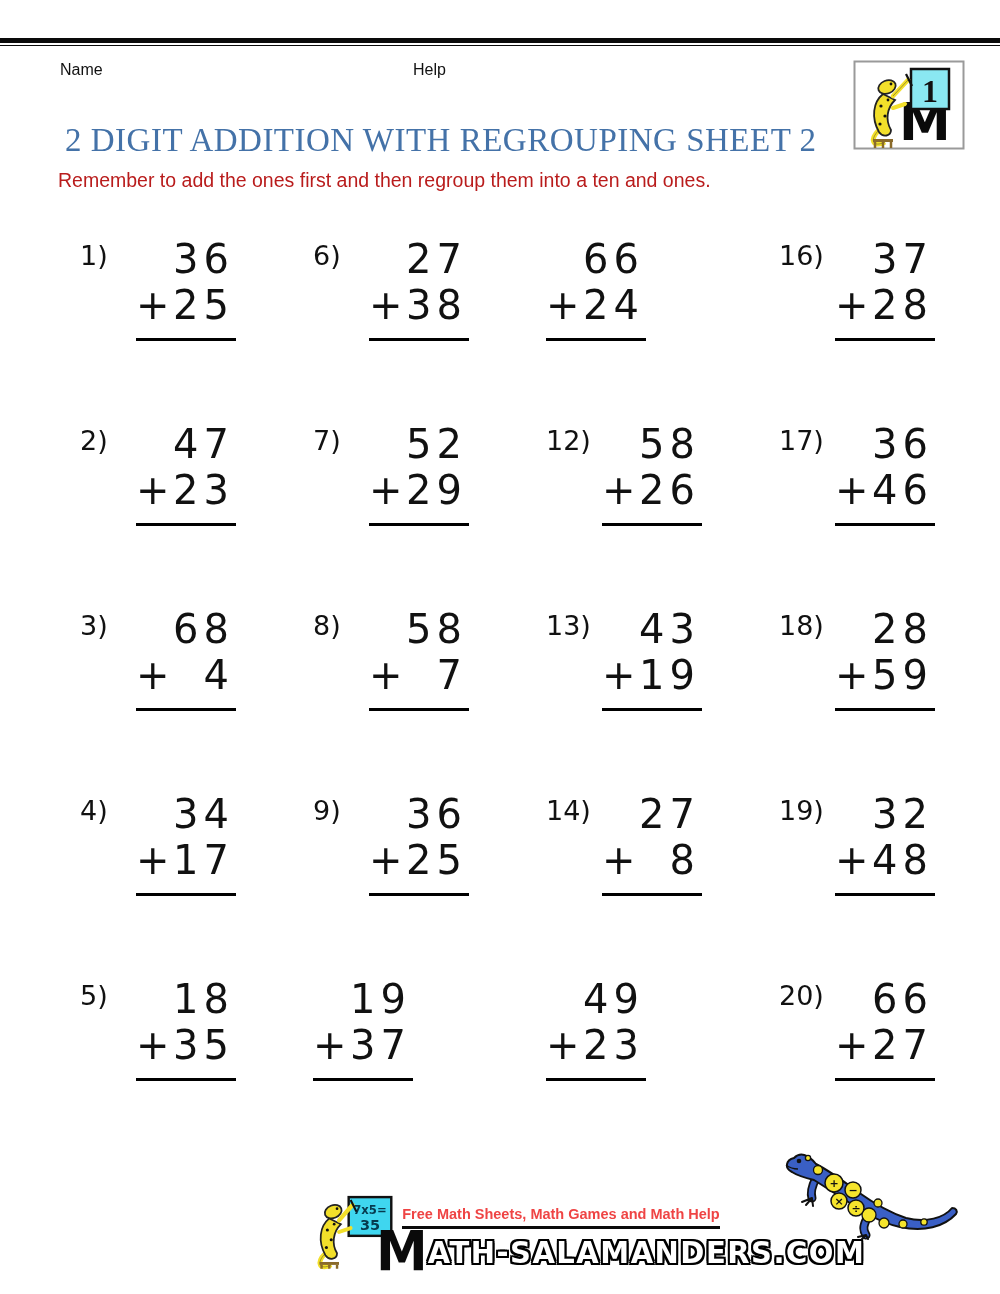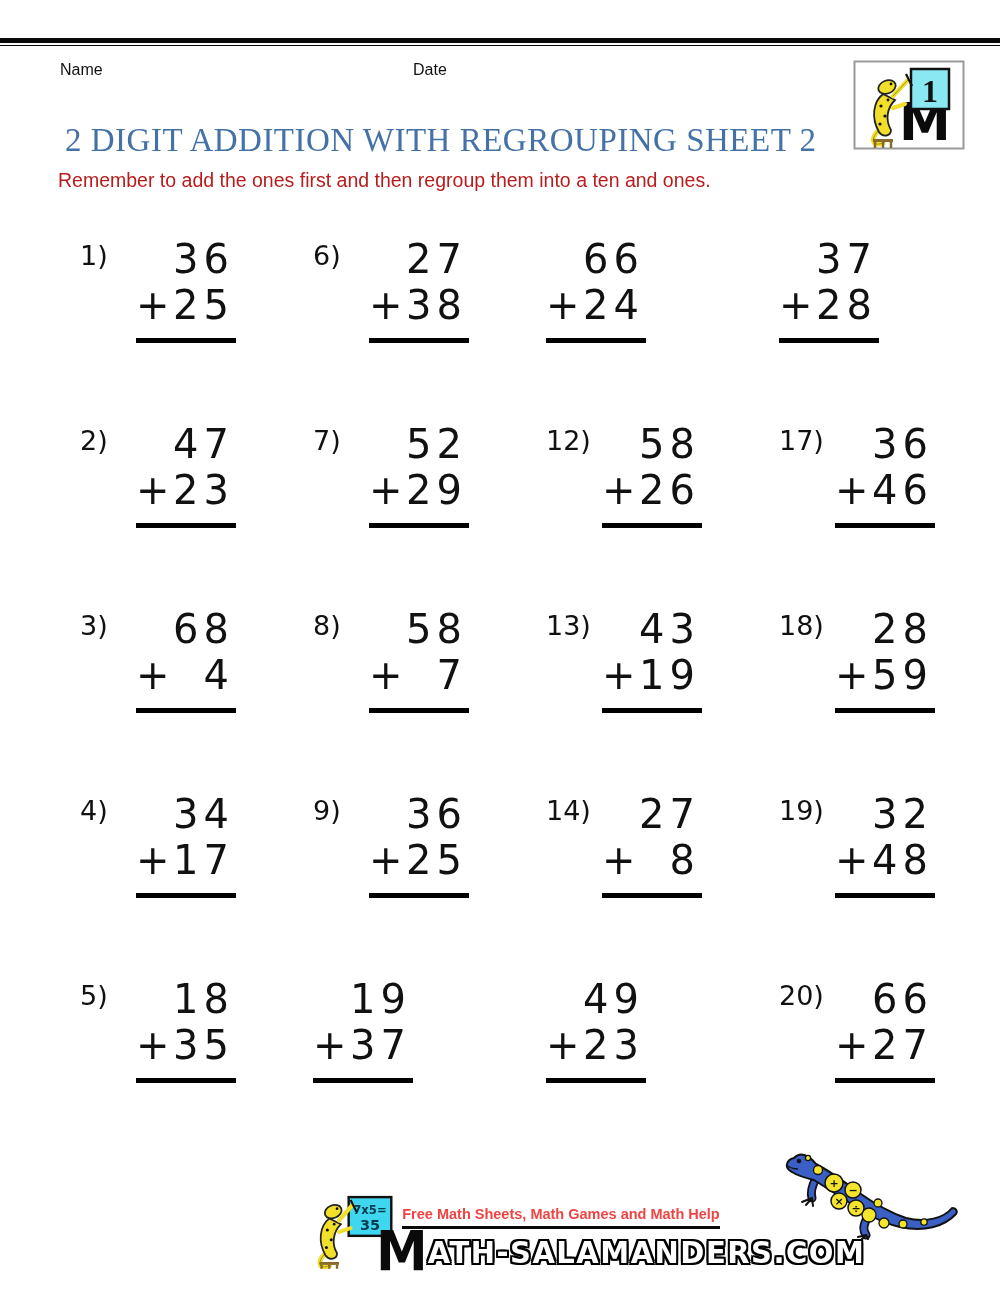--- a/index.html
+++ b/index.html
@@ -34,21 +34,21 @@
 
   
   .problems{
     position:absolute;left:80px;top:236px;
     display:grid;
     grid-template-columns:repeat(4,233px);
     grid-auto-rows:185px;
   }
   .problem{display:flex;font-family:"DejaVu Sans", sans-serif;color:#111;}
   .pnum{width:56px;font-size:27px;padding-top:4px;}
-  .stack{width:100px;border-bottom:5px solid #000000;padding-bottom:10px;height:92px;}
+  .stack{width:100px;border-bottom:3px solid #000000;padding-bottom:10px;height:92px;}
   .top-op{font-size:40px;line-height:46px;text-align:right;letter-spacing:5px;padding-right:2px;}
   .add-row{display:flex;justify-content:space-between;font-size:40px;line-height:46px;}
   .plus{letter-spacing:0;}
   .bot-op{letter-spacing:5px;padding-right:2px;}
 
   
   .footer{
     position:absolute;left:308px;top:1192px;width:420px;height:80px;
     display:flex;align-items:flex-start;
   }
@@ -77,21 +77,21 @@
 </style>
 </head>
 <body>
 
 <div class="page">
 
   <div class="rule-thick"></div>
   <div class="rule-thin"></div>
 
   <div class="name-label">Name</div>
-  <div class="date-label">Date</div>
+  <div class="date-label">Help</div>
 
   <svg class="badge" viewBox="0 0 112 90">
     <rect x="1.5" y="1.5" width="109" height="87" fill="#ffffff" stroke="#9a9a9a" stroke-width="2"></rect>
 
     <text x="46" y="80" font-family="DejaVu Sans, sans-serif" font-weight="bold" font-size="52" fill="#0a0a0a" transform="scale(1,1.0)">M</text>
 
     <rect x="58" y="9" width="38" height="40" fill="#8ae8f2" stroke="#111" stroke-width="2.5"></rect>
     <text x="77" y="42" text-anchor="middle" font-family="Liberation Serif, serif" font-weight="bold" font-size="32" fill="#111">1</text>
 
     <g>
@@ -143,20 +143,21 @@
       <div class="stack">
         <div class="top-op">66</div>
         <div class="add-row">
           <span class="plus">+</span>
           <span class="bot-op">24</span>
         </div>
       </div>
     </div>
 
     <div class="problem">
+      <div class="pnum">16)</div>
       <div class="stack">
         <div class="top-op">37</div>
         <div class="add-row">
           <span class="plus">+</span>
           <span class="bot-op">28</span>
         </div>
       </div>
     </div>
 
     <div class="problem">

